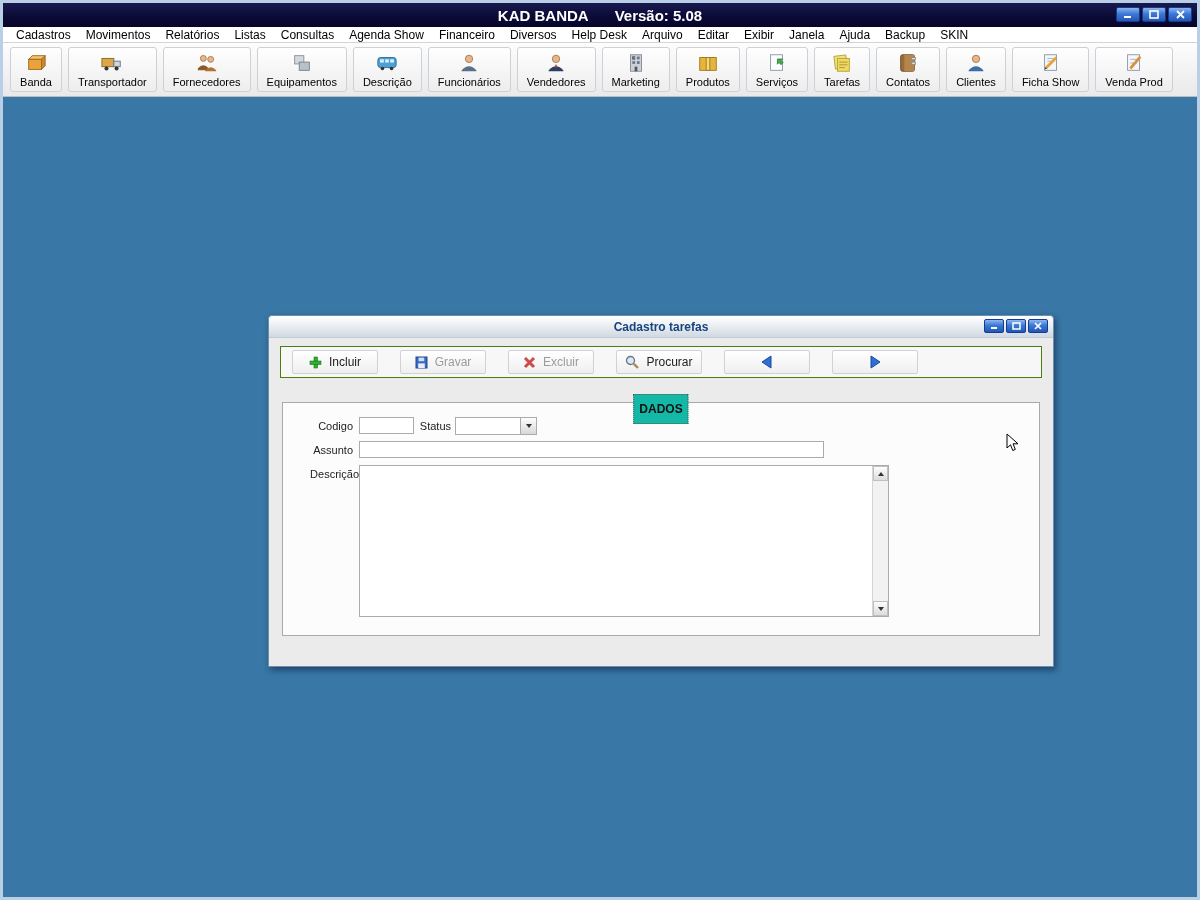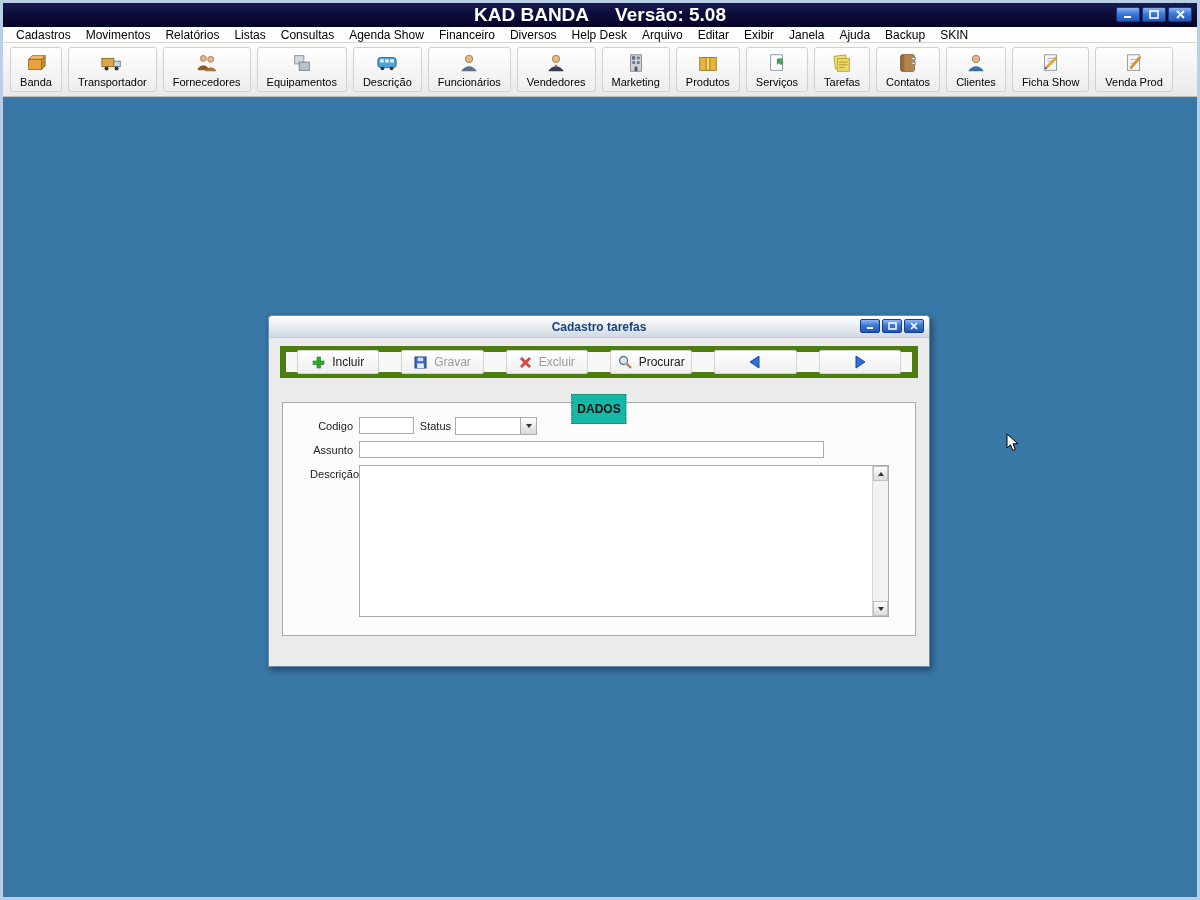--- a/index.html
+++ b/index.html
@@ -1,46 +1,46 @@
 <!DOCTYPE html>
 <html><head>
 <meta charset="utf-8">
 <style>
   * { box-sizing: border-box; margin: 0; padding: 0; }
   html,body { width:1200px; height:900px; overflow:hidden; font-family:"Liberation Sans", sans-serif; }
   .app { position:absolute; inset:0; border:3px solid #b9cfe6; background:#3877a6; display:flex; flex-direction:column; }
 
   
   .titlebar { height:24px; background:linear-gradient(180deg,#191950 0%,#0a0a35 60%,#05052a 100%); position:relative; flex:0 0 auto; display:flex; align-items:center; justify-content:center; }
-  .title-text { color:#fff; font-weight:bold; font-size:19px; display:flex; gap:26px; }
+  .title-text { color:#fff; font-weight:bold; font-size:15px; display:flex; gap:26px; }
   .win-controls { position:absolute; right:5px; top:4px; display:flex; gap:2px; }
   .win-btn { width:24px; height:15px; border:1px solid #163a8c; border-radius:2px; background:linear-gradient(180deg,#8cb6ee 0%,#3c78d8 45%,#2257b4 100%); display:flex; align-items:center; justify-content:center; cursor:default; }
   .win-btn svg { display:block; }
 
   
   .menubar { height:16px; background:#ffffff; border-bottom:1px solid #d8d4cc; display:flex; align-items:center; padding:0 0 0 10px; gap:9px; font-size:12px; color:#000; flex:0 0 auto; }
   .menu-item { padding:2px 3px; white-space:nowrap; cursor:default; }
 
   
   .toolbar { height:54px; background:linear-gradient(180deg,#fdfdfd,#e9e9e9); border-bottom:1px solid #bdbdbd; display:flex; align-items:stretch; padding:2px 4px; flex:0 0 auto;text-align:right; }
   .tb-btn { display:flex; flex-direction:column; align-items:center; justify-content:center; gap:1px; margin:2px 3px; padding:2px 9px; min-width:52px; border:1px solid #ccd1d8; border-radius:3px; background:linear-gradient(180deg,#ffffff,#ededed); font-size:11px; white-space:nowrap; cursor:default; }
   .tb-ico { width:26px; height:24px; display:flex; align-items:center; justify-content:center; }
   .tb-ico svg { width:24px; height:22px; }
 
   
   .client { position:relative; flex:1 1 auto; background:#3877a6; }
 
   
-  .dialog { position:absolute; left:265px; top:218px; width:662px; height:352px; background:#ebebeb; border:1px solid #6f8fae; border-radius:4px 4px 0 0; box-shadow:2px 3px 6px rgba(0,0,30,.45); }
+  .dialog { position:absolute; left:265px; top:218px; width:786px; height:352px; background:#ebebeb; border:1px solid #6f8fae; border-radius:4px 4px 0 0; box-shadow:2px 3px 6px rgba(0,0,30,.45); }
   .dlg-titlebar { height:22px; background:linear-gradient(180deg,#ffffff 0%,#e7ebf0 55%,#cfd8e2 100%); border-bottom:1px solid #c2cbd6; border-radius:4px 4px 0 0; position:relative; display:flex; align-items:center; justify-content:center; }
   .dlg-title { font-size:12px; font-weight:bold; color:#17437e; }
   .dlg-controls { position:absolute; right:5px; top:3px; display:flex; gap:2px; }
   .dlg-controls .win-btn { width:20px; height:14px; }
 
-  .dlg-toolbar { margin:8px 11px 0 11px; height:32px; border:6px solid #4d7c0f; background:#f7f7f7; display:flex; align-items:center; gap:22px; padding:0 11px; }
+  .dlg-toolbar { margin:8px 11px 0 11px; height:32px; border:1px solid #4d7c0f; background:#f7f7f7; display:flex; align-items:center; gap:22px; padding:0 11px; }
   .dlg-btn { width:86px; height:24px; border:1px solid #d2d2d2; border-radius:2px; background:linear-gradient(180deg,#ffffff,#efefef); display:flex; align-items:center; justify-content:center; gap:7px; font-size:12px; color:#222; cursor:default; }
   .dlg-btn.disabled { color:#9b9b9b; }
   .dlg-btn svg { display:block; }
 
   
   .groupbox { position:relative; margin:24px 13px 0 13px; height:234px; border:1px solid #a9a9a9; background:#fcfcfc; }
   .group-title { position:absolute; top:-9px; left:50%; transform:translateX(-50%); background:#14b8a6; border:1px dotted #5a5a5a; padding:7px 5px; font-size:12px; font-weight:bold; color:#111; }
   .fld-label { position:absolute; font-size:11px; color:#222; text-align:right; }
   .txt { position:absolute; background:#fff; border:1px solid #ababab; height:17px; font-size:11px; padding:0 3px; font-family:"Liberation Sans", sans-serif; }
   .combo { position:absolute; height:18px; background:#fff; border:1px solid #ababab; display:flex; }

